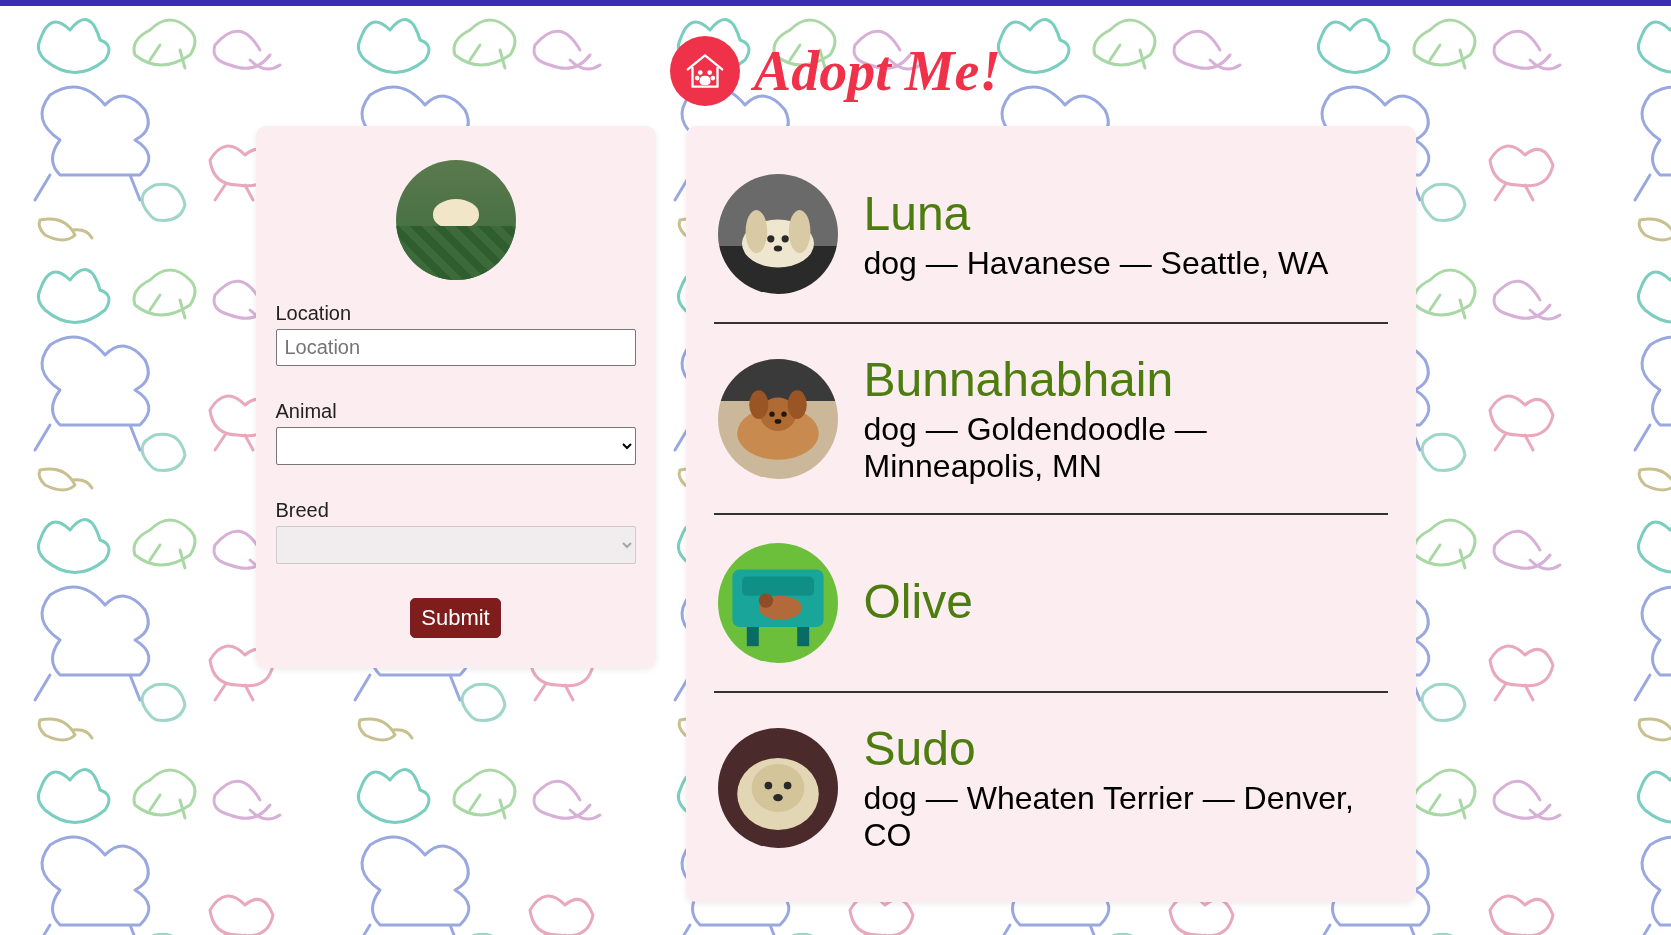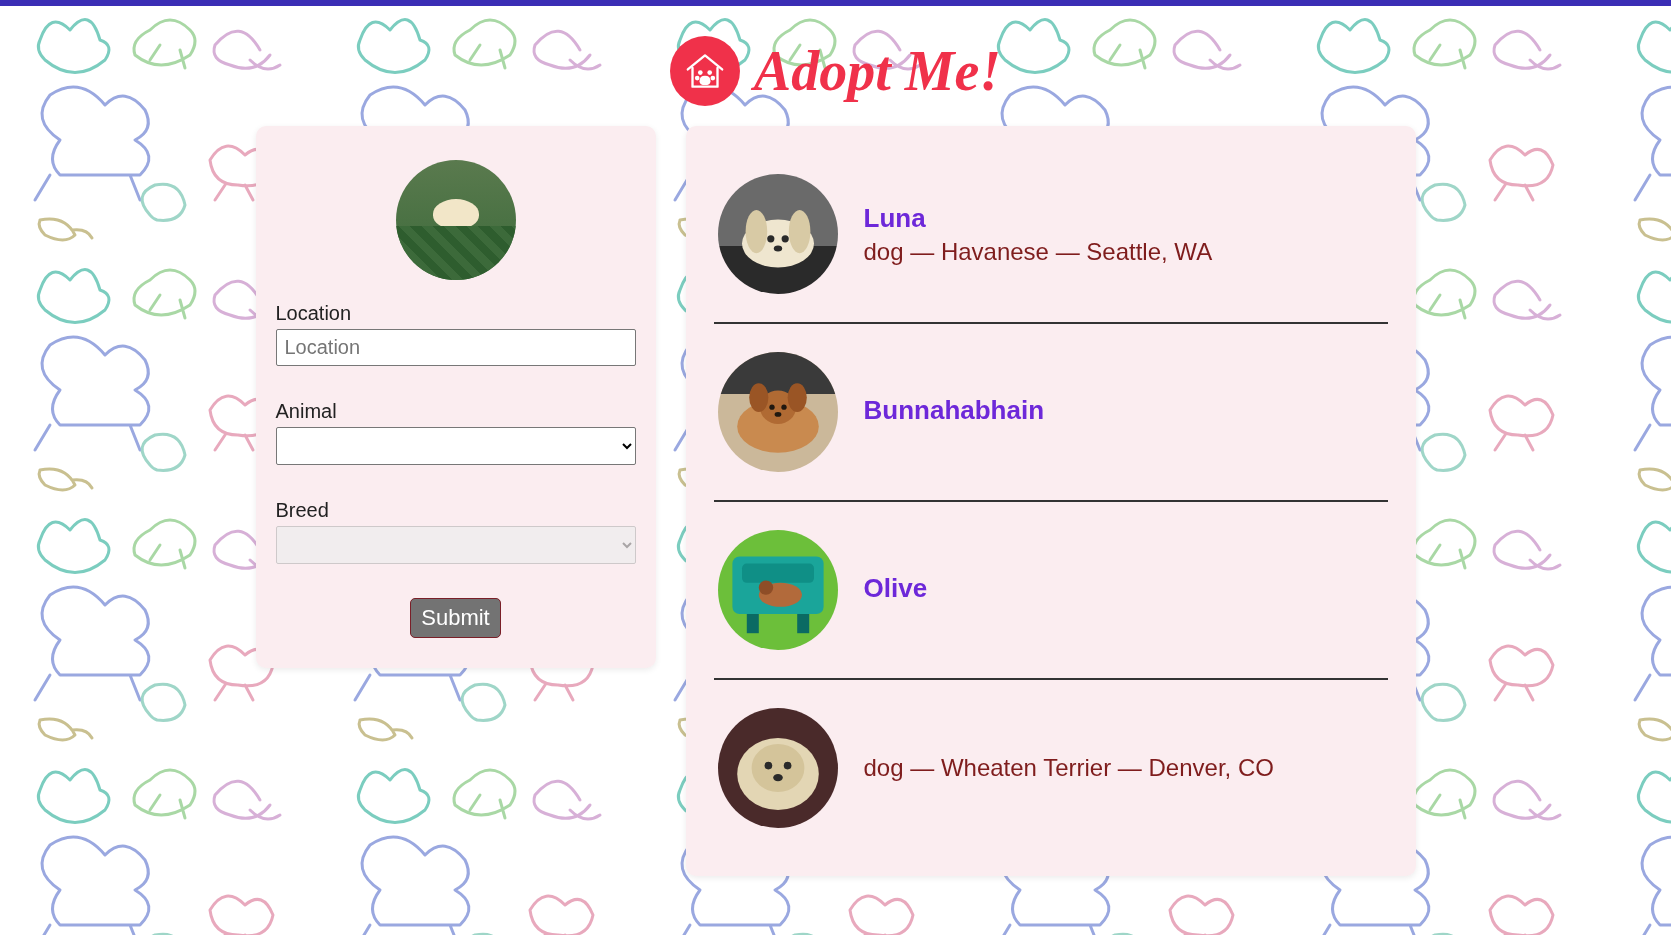--- a/index.html
+++ b/index.html
@@ -106,21 +106,21 @@
     background:#fff;
     font-family:inherit;
   }
   .field select.disabled {
     background:#eee;
     color:#888;
     border:1px solid #bbb;
   }
   .submit-wrap { text-align:center; }
   .submit-btn {
-    background:#737373;
+    background:#7f1d1d;
     color:#fff;
     border:1px solid #7a1f28;
     font-size:22px;
     padding:6px 10px;
     border-radius:5px;
     cursor:pointer;
   }
   .result-item {
     display:flex;
     align-items:center;
@@ -133,28 +133,28 @@
     flex:0 0 120px;
     width:120px; height:120px;
     border-radius:50%;
     overflow:hidden;
     display:flex;
     align-items:center;
     justify-content:center;
   }
   .result-img svg { width:100%; height:100%; }
   .result-text h2 {
-    font-size:26px;
-    font-weight:700;
-    color:#6d28d9;
+    font-size:48px;
+    font-weight:400;
+    color:#4d7c0f;
     margin-bottom:4px;
   }
   .result-text p {
-    font-size:24px;
-    color:#7f1d1d;
+    font-size:32px;
+    color:#000000;
   }
 </style>
 </head>
 <body>
 
 <div class="bg-layer">
   <svg viewBox="0 0 1671 935" preserveAspectRatio="xMidYMid slice">
     <defs>
       <pattern id="pets" width="320" height="250" patternUnits="userSpaceOnUse">
         <g fill="none" stroke-width="3" stroke-linecap="round" stroke-linejoin="round">
@@ -254,20 +254,23 @@
           <ellipse cx="50" cy="46" rx="15" ry="14" fill="#b06a33"></ellipse>
           <ellipse cx="34" cy="38" rx="8" ry="12" fill="#9a5525"></ellipse>
           <ellipse cx="66" cy="38" rx="8" ry="12" fill="#9a5525"></ellipse>
           <circle cx="45" cy="46" r="2.2" fill="#201810"></circle>
           <circle cx="55" cy="46" r="2.2" fill="#201810"></circle>
           <ellipse cx="50" cy="52" rx="2.8" ry="2" fill="#201810"></ellipse>
         </svg>
       </div>
       <div class="result-text">
         <h2>Bunnahabhain</h2>
+        <p>
+          <span>dog</span> — <span>Goldendoodle</span> — <span>Minneapolis, MN</span>
+        </p>
       </div>
     </a>
 
     <a class="result-item">
       <div class="result-img">
         <svg viewBox="0 0 100 100">
           <rect width="100" height="100" fill="#6cbf3a"></rect>
           <rect x="12" y="22" width="76" height="48" rx="6" fill="#1aa59a"></rect>
           <rect x="20" y="28" width="60" height="16" rx="4" fill="#0f8f86"></rect>
           <rect x="24" y="70" width="10" height="16" fill="#0b6a63"></rect>
@@ -286,20 +289,21 @@
         <svg viewBox="0 0 100 100">
           <rect width="100" height="100" fill="#4a2a2a"></rect>
           <ellipse cx="50" cy="55" rx="34" ry="30" fill="#e3d6b4"></ellipse>
           <ellipse cx="50" cy="50" rx="22" ry="20" fill="#d4c49a"></ellipse>
           <circle cx="42" cy="48" r="3.2" fill="#2a2a2a"></circle>
           <circle cx="58" cy="48" r="3.2" fill="#2a2a2a"></circle>
           <ellipse cx="50" cy="58" rx="4" ry="3" fill="#2a2a2a"></ellipse>
         </svg>
       </div>
       <div class="result-text">
+        <h2>Sudo</h2>
         <p>
           <span>dog</span> — <span>Wheaten Terrier</span> — <span>Denver, CO</span>
         </p>
       </div>
     </a>
 
   </section>
 </div>
 
 </body></html>

